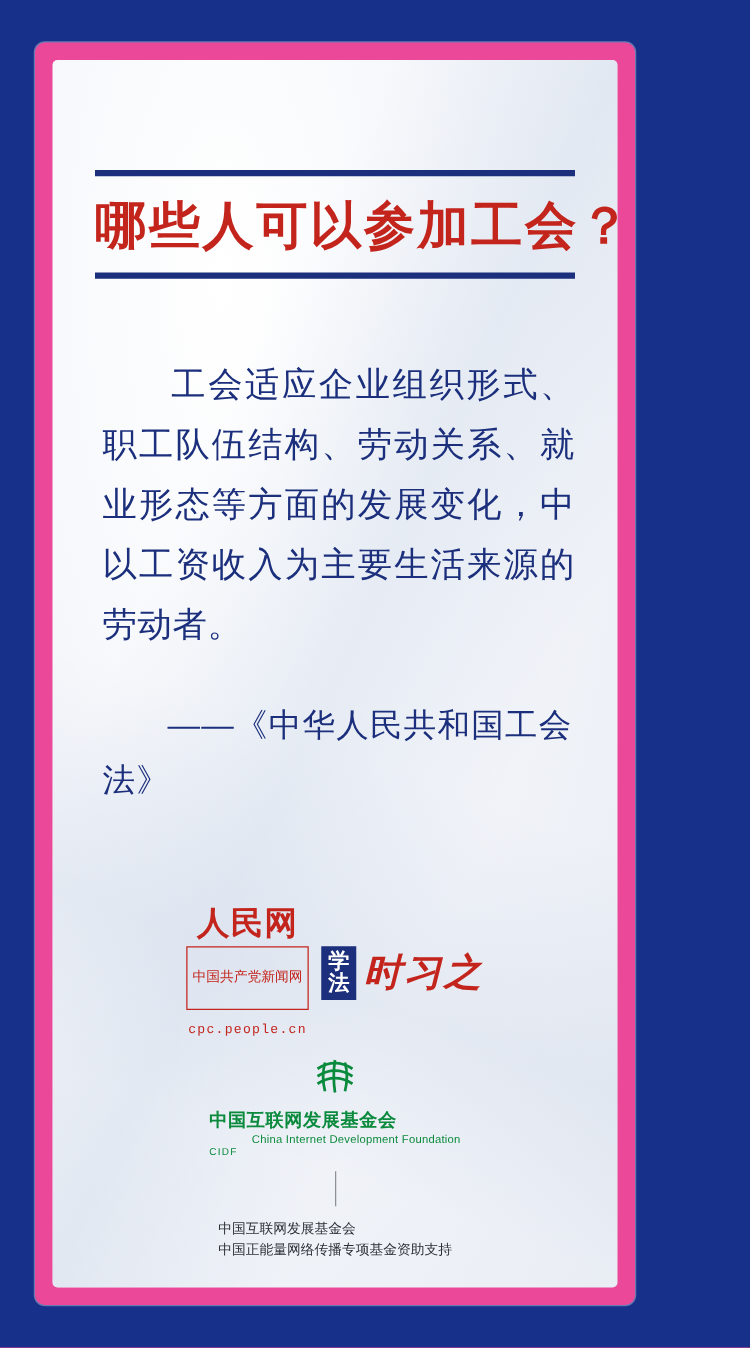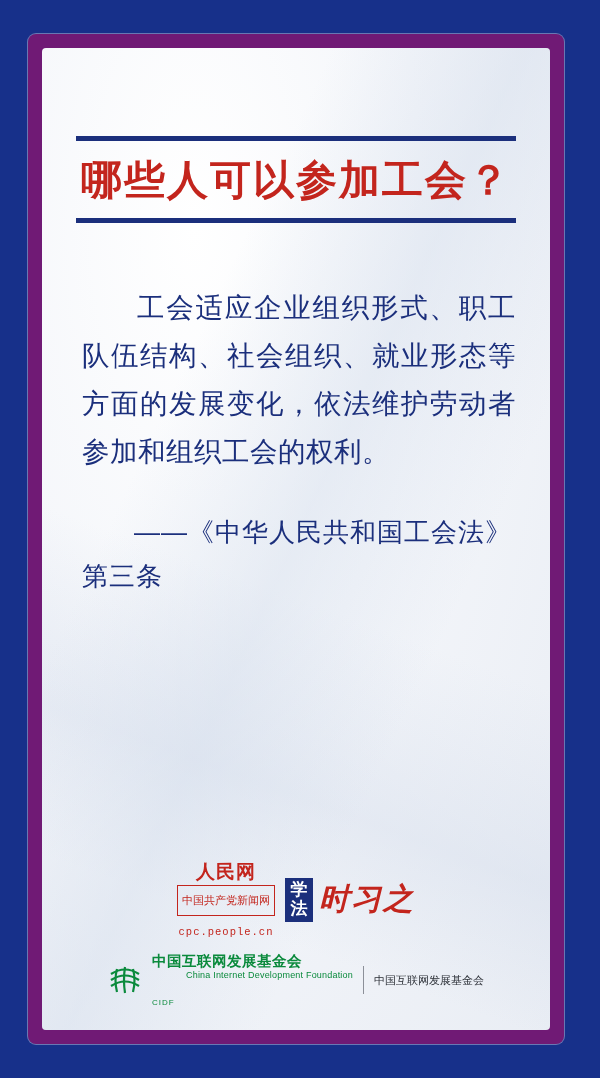--- a/index.html
+++ b/index.html
@@ -10,23 +10,23 @@
     width: 600px;
     height: 1078px;
     background: #17308a;
     font-family: "Liberation Sans", sans-serif;
     overflow: hidden;
   }
   .poster {
     position: absolute;
     left: 28px;
     top: 34px;
-    width: 536px;
+    width: 480px;
     height: 1010px;
-    background: #701a75;
+    background: #ec4899;
     border-radius: 8px;
     box-shadow: 0 0 0 1px rgba(255,255,255,0.35);
     overflow: hidden;
   }
   .paper {
     position: absolute;
     left: 14px;
     top: 14px;
     right: 14px;
     bottom: 14px;
@@ -111,30 +111,30 @@
     justify-content: center;
     gap: 10px;
   }
   .people-logo {
     text-align: center;
     line-height: 1;
   }
   .people-cn {
     color: #c3251d;
     font-weight: bold;
-    font-size: 19px;
-    letter-spacing: 1px;
-    font-family: Liberation Sans, sans-serif;
+    font-size: 26px;
+    letter-spacing: 1px;
+    font-family: Liberation Mono, monospace;
   }
   .people-sub {
     margin-top: 4px;
     border: 1.5px solid #c3251d;
     color: #c3251d;
     font-size: 11px;
-    padding: 9px 4px;
+    padding: 19px 4px;
     letter-spacing: 0px;
     white-space: nowrap;
   }
   .people-url {
     margin-top: 11px;
     color: #c3251d;
     font-size: 10.5px;
     font-family: "Liberation Mono", monospace;
     letter-spacing: 1px;
   }
@@ -161,20 +161,21 @@
     font-style: italic;
     letter-spacing: 2px;
     font-family: Liberation Serif, serif;
   }
   .cidf-row {
     margin-top: 14px;
     display: flex;
     align-items: center;
     justify-content: center;
     gap: 10px;
+    flex-direction: column;
   }
   .cidf-mark {
     width: 34px;
     height: 34px;
     position: relative;
   }
   .cidf-left {
     text-align: left;
     line-height: 1.25;
   }
@@ -198,40 +199,38 @@
   .cidf-right {
     text-align: left;
     color: #2b2f36;
     font-size: 11px;
     line-height: 1.5;
   }
   .cidf-abbr {
     color: #0a8a3c;
     font-size: 8px;
     letter-spacing: 1px;
-    margin-top: 17px;
   }
 </style>
 </head>
 <body>
 
 <div class="poster">
   <div class="paper">
 
     <div class="title-block">
       <div class="rule"></div>
       <div class="title">哪些人可以参加工会？</div>
       <div class="rule bottom"></div>
     </div>
 
     <div class="body-text">
-      <p class="para">工会适应企业组织形式、职工队伍结构、社会组织、就业形态等方面的发展变化，依法维护劳动者参加和组织工会的权利。</p>
+      <p class="para">工会适应企业组织形式、职工队伍结构、劳动关系、就业形态等方面的发展变化，中以工资收入为主要生活来源的劳动者。</p>
       <div class="source">
         <span>——《中华人民共和国工会法》</span>
-        <span class="line2">第三条</span>
       </div>
     </div>
 
     <div class="footer">
       <div class="logo-row">
 
         <div class="people-logo">
           <div class="people-cn">人民网</div>
           <div class="people-sub">中国共产党新闻网</div>
           <div class="people-url">cpc.people.cn</div>
@@ -260,18 +259,19 @@
           </svg>
         </div>
         <div class="cidf-left">
           <div class="cidf-cn">中国互联网发展基金会</div>
           <div class="cidf-en">China Internet Development Foundation</div>
           <div class="cidf-abbr">CIDF</div>
         </div>
         <div class="cidf-divider"></div>
         <div class="cidf-right">
           <div>中国互联网发展基金会</div>
+          <div>中国正能量网络传播专项基金资助支持</div>
         </div>
       </div>
     </div>
 
   </div>
 </div>
 
 </body></html>

